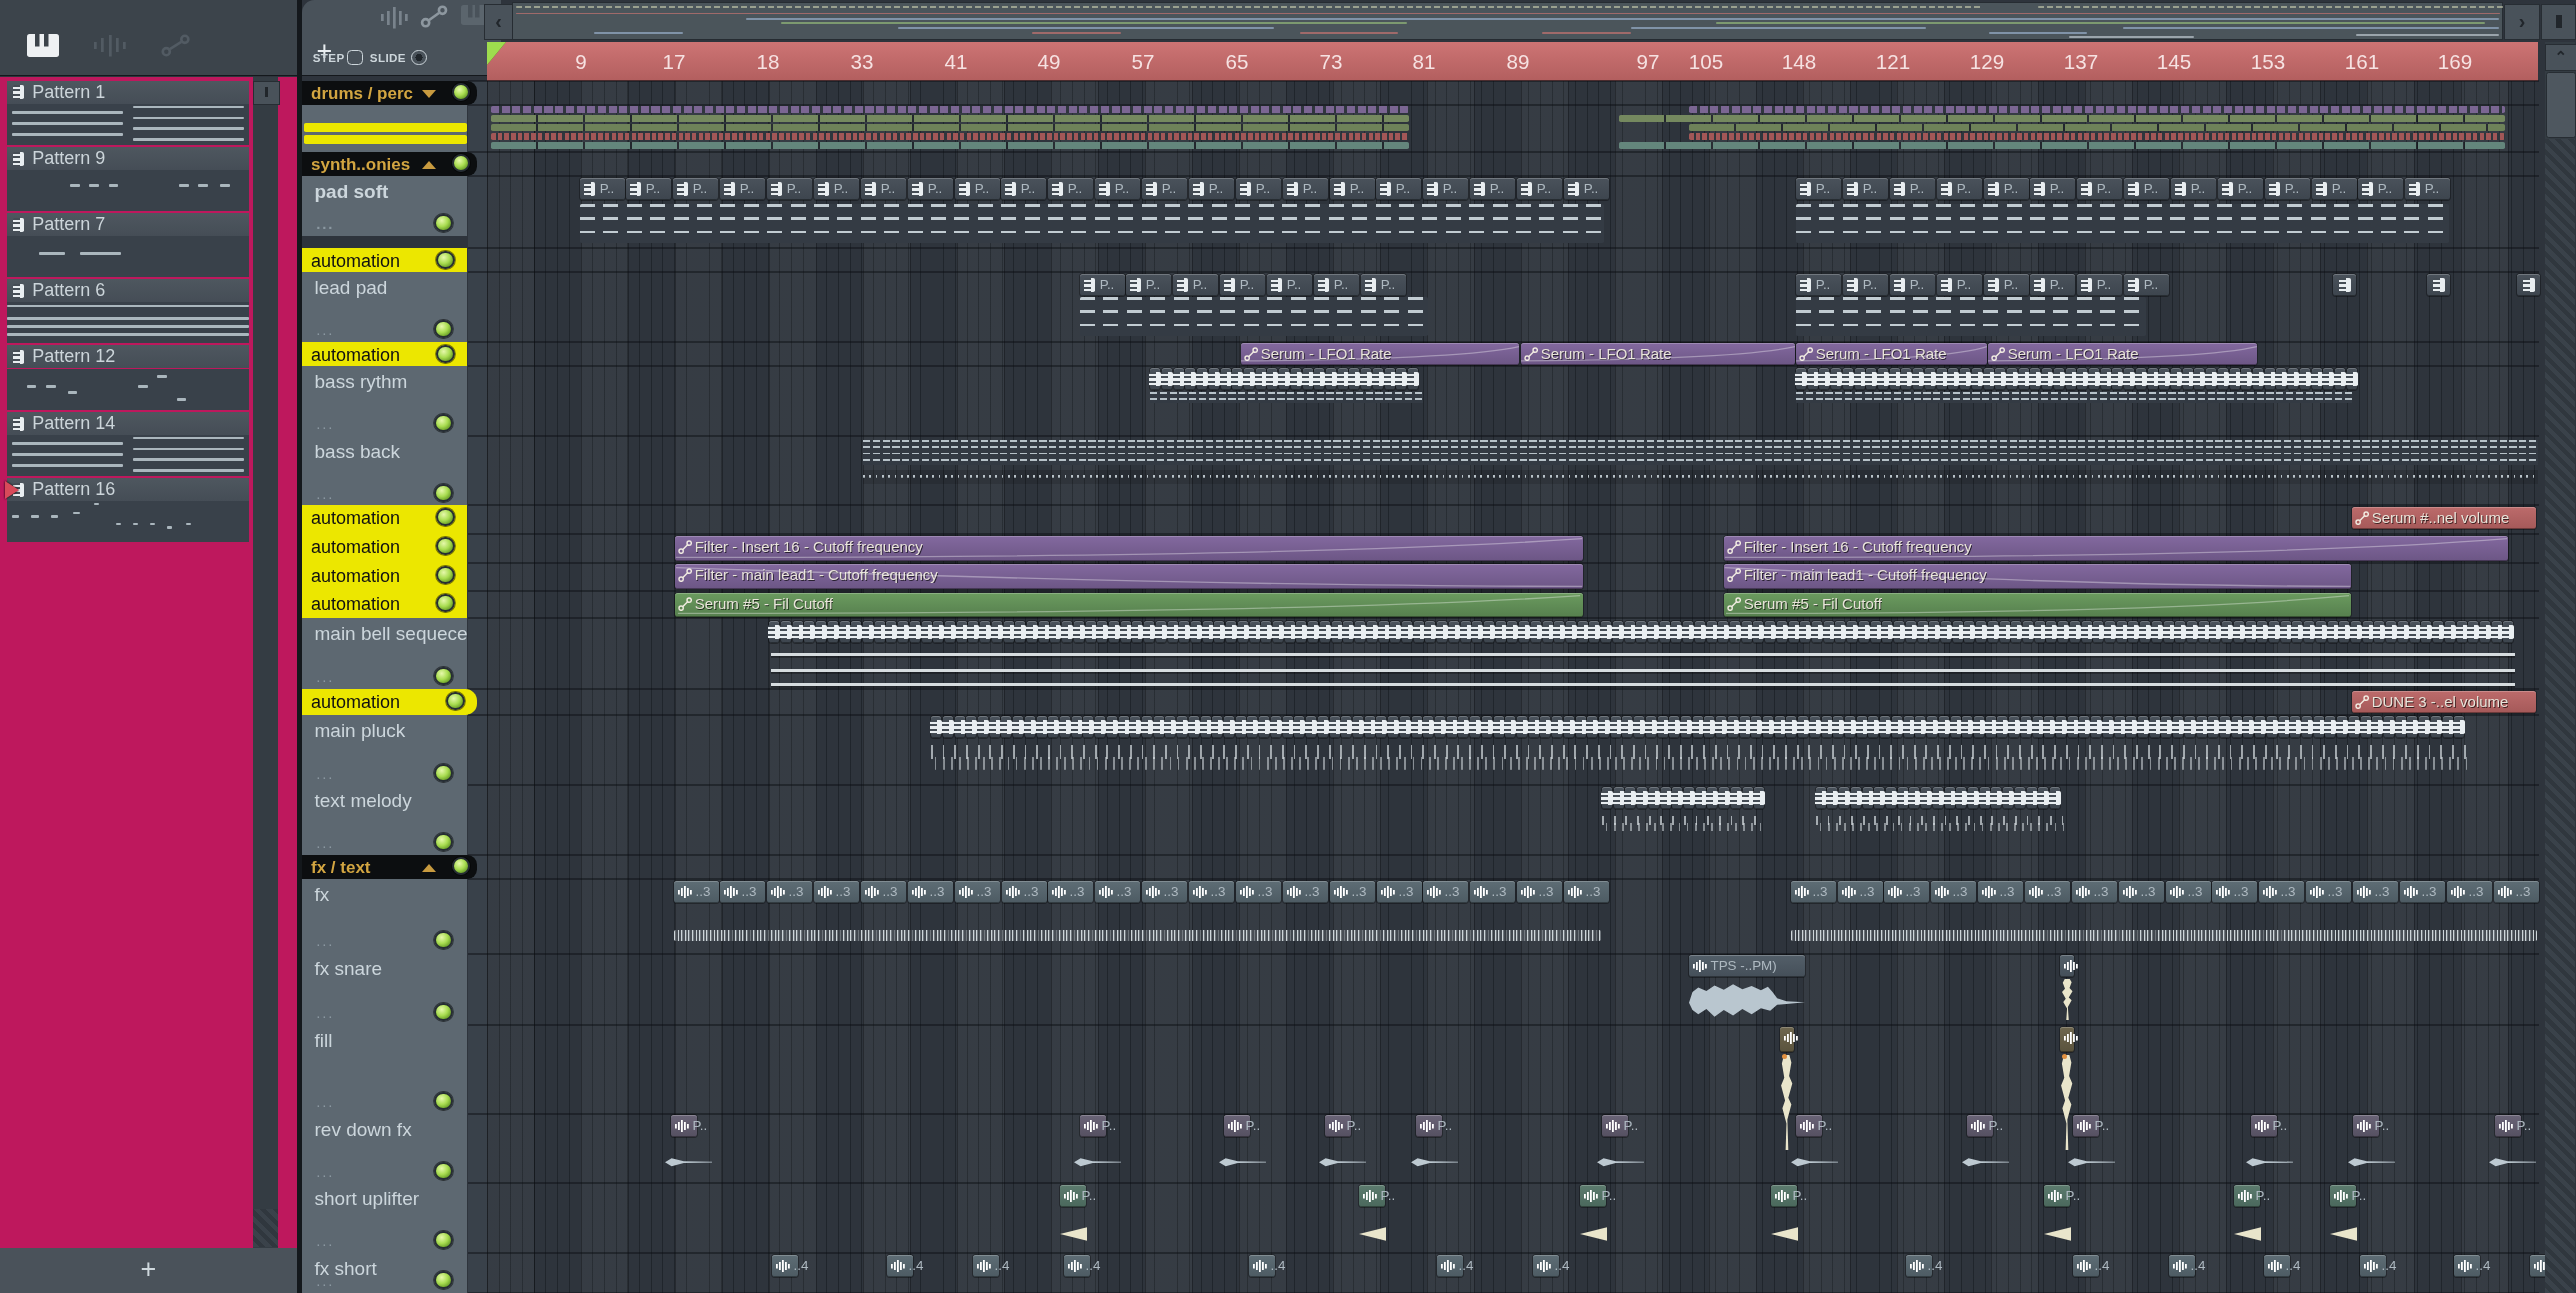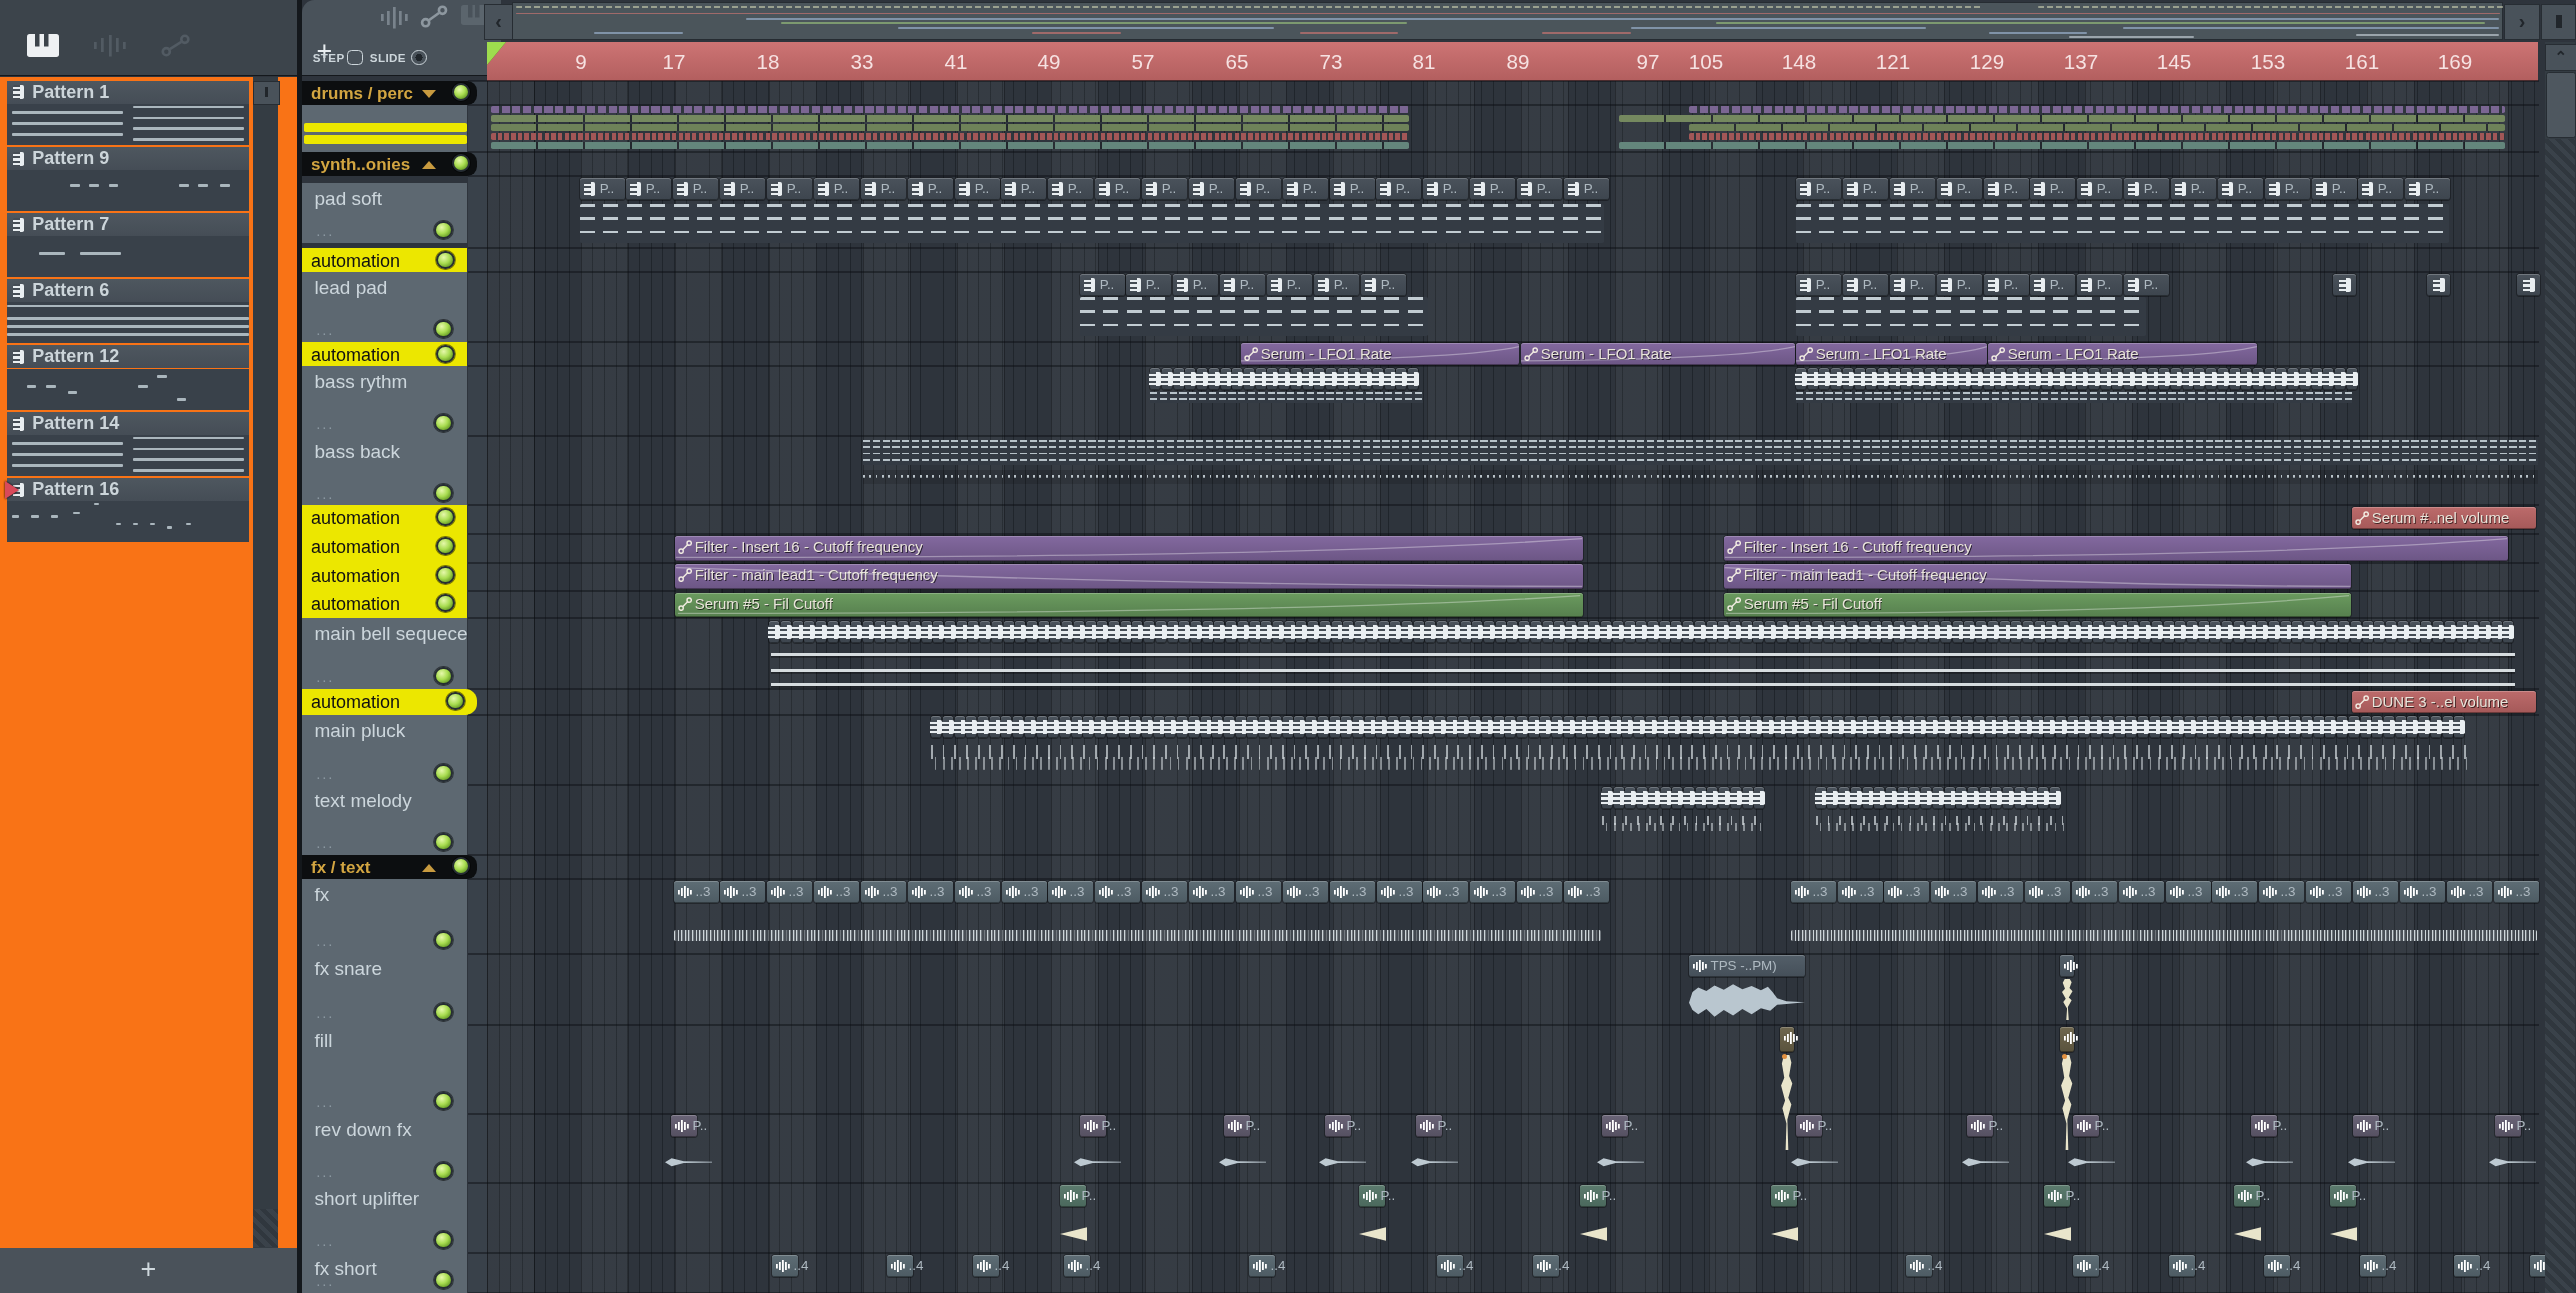--- a/index.html
+++ b/index.html
@@ -22,21 +22,21 @@
      linear-gradient(#525b63 0 0) 25% 50%/2.7px 14.3px no-repeat,
      linear-gradient(#525b63 0 0) 50% 50%/2.7px 21.5px no-repeat,
      linear-gradient(#525b63 0 0) 75% 50%/2.7px 14.3px no-repeat,
      linear-gradient(#525b63 0 0) 100% 50%/2.7px 7.2px no-repeat;}
   .waveic.lit{background:
      linear-gradient(#79838c 0 0) 0% 50%/2.7px 7.2px no-repeat,
      linear-gradient(#79838c 0 0) 25% 50%/2.7px 14.3px no-repeat,
      linear-gradient(#79838c 0 0) 50% 50%/2.7px 21.5px no-repeat,
      linear-gradient(#79838c 0 0) 75% 50%/2.7px 14.3px no-repeat,
      linear-gradient(#79838c 0 0) 100% 50%/2.7px 7.2px no-repeat;}
-  #pattern-panel{left:0;top:77px;width:297px;height:1171px;background:#f97316;font-weight:bold;}
+  #pattern-panel{left:0;top:77px;width:297px;height:1171px;background:#be185d;}
   #pattern-footer{left:0;top:1248px;width:297px;height:46px;background:#4a525a;
      color:#cfd8dd;font-size:27px;text-align:center;line-height:43px;}
   .pat-item-header{left:7.2px;width:242px;height:23px;background:linear-gradient(#4e575f,#454d56);
      color:#ccd5da;font-size:18px;line-height:23px;}
   .pat-item-header .picn{position:absolute;left:5.4px;top:4.5px;}
   .pat-item-header span.nm{position:absolute;left:25px;top:0;}
   .pat-prev{left:7.2px;width:242px;height:41px;background:#39414a;}
   .pat-line{position:absolute;background:#aab6bd;height:2.7px;border-radius:0.9px;}
   #pat-scroll{left:253px;top:77px;width:25px;height:1171px;background:#343c43;}
   #pat-scroll-btn{left:253px;top:3.6px;width:25px;height:21.5px;background:#49525a;border:0.9px solid #272d33;}
@@ -336,21 +336,21 @@
       <div class="abs" style="left: 302px; top: 105px; width: 165px; height: 47px; background: rgb(93, 104, 113);"></div>
       <div class="abs ystripe" style="top: 123px;"></div>
       <div class="abs ystripe" style="top: 135px;"></div>
       <div class="rowsep" style="top: 151px;"></div>
       <div class="abs grow" style="top: 152px; height: 24px;">
         <span class="nm">synth..onies</span>
         <span class="tri up"></span>
         <span class="led" style="right: 7.2px; top: 1.8px;"></span>
       </div>
       <div class="rowsep" style="top: 175px;"></div>
-      <div class="abs trow" style="top: 183px; height: 60px;">
+      <div class="abs trow" style="top: 176px; height: 60px; font-weight: bold;">
         <span class="nm">pad soft</span>
         <span class="dots">...</span>
         <span class="led" style="right: 14.3px; bottom: 3.6px;"></span>
       </div>
       <div class="rowsep" style="top: 247px;"></div>
       <div class="abs arow" style="top: 248px; height: 24px;">
         <span class="nm">automation</span>
         <span class="led" style="right: 12.5px; top: 2.7px;"></span>
       </div>
       <div class="rowsep" style="top: 271px;"></div>

